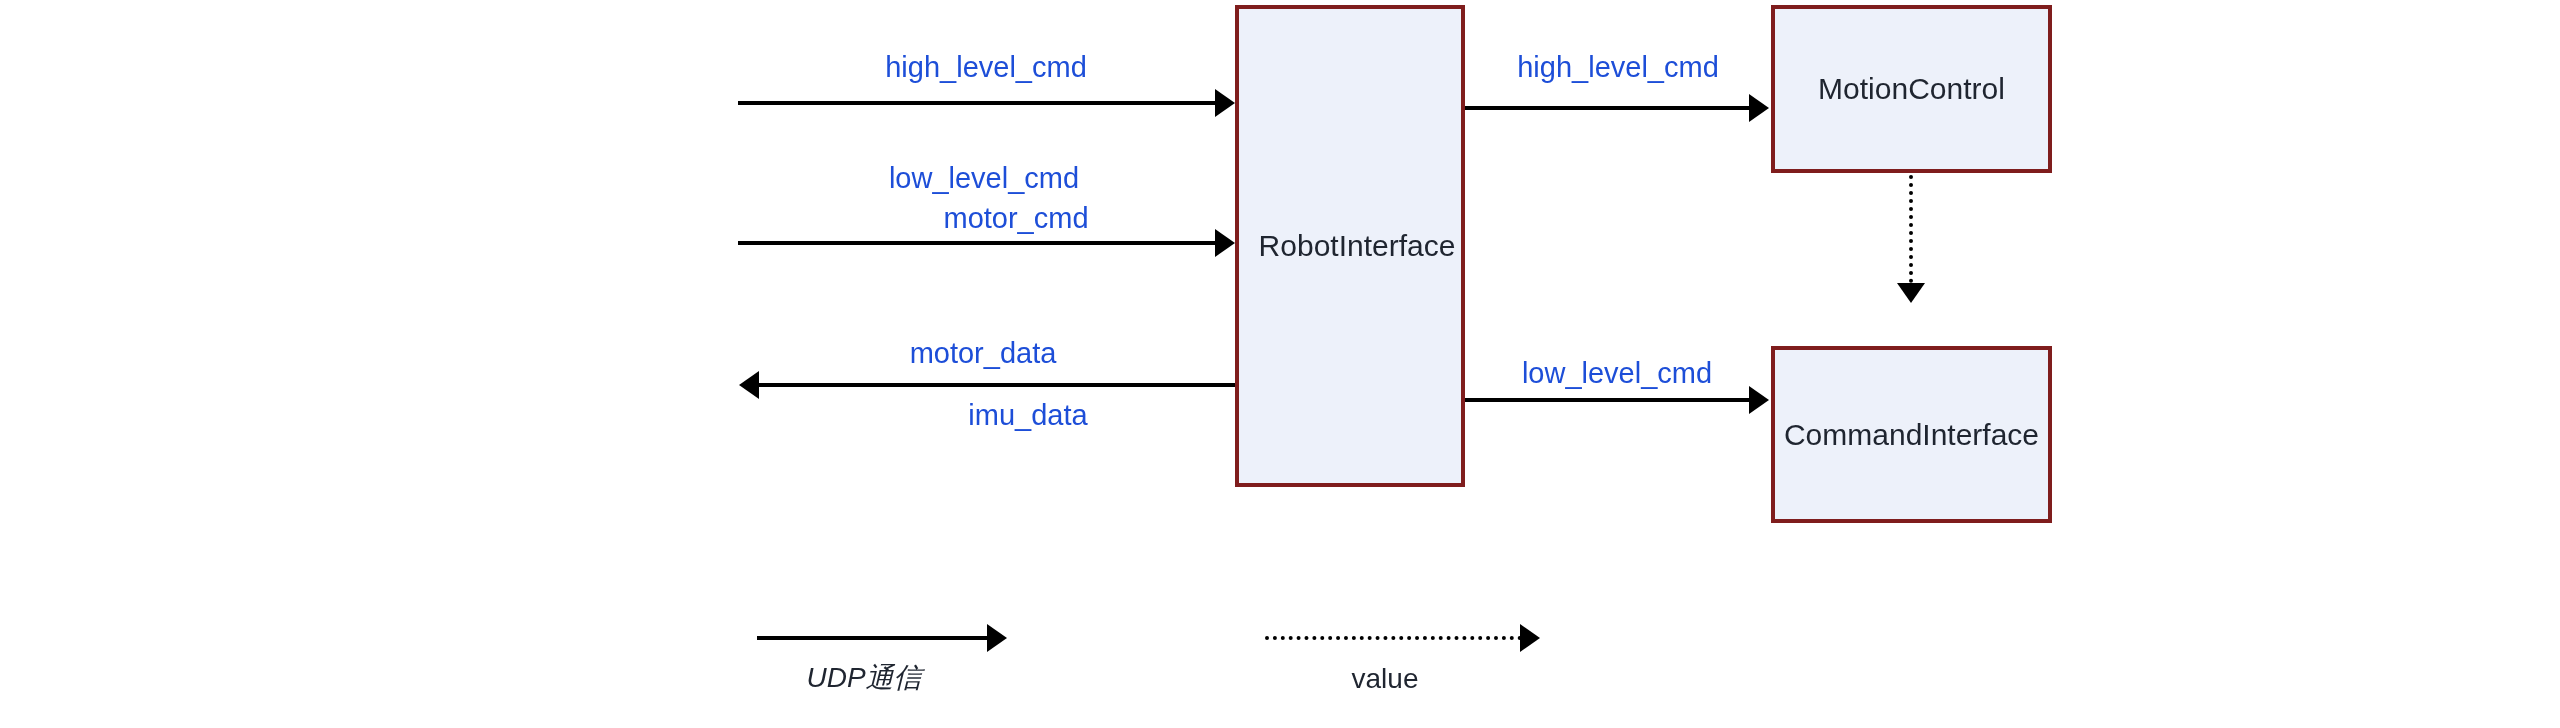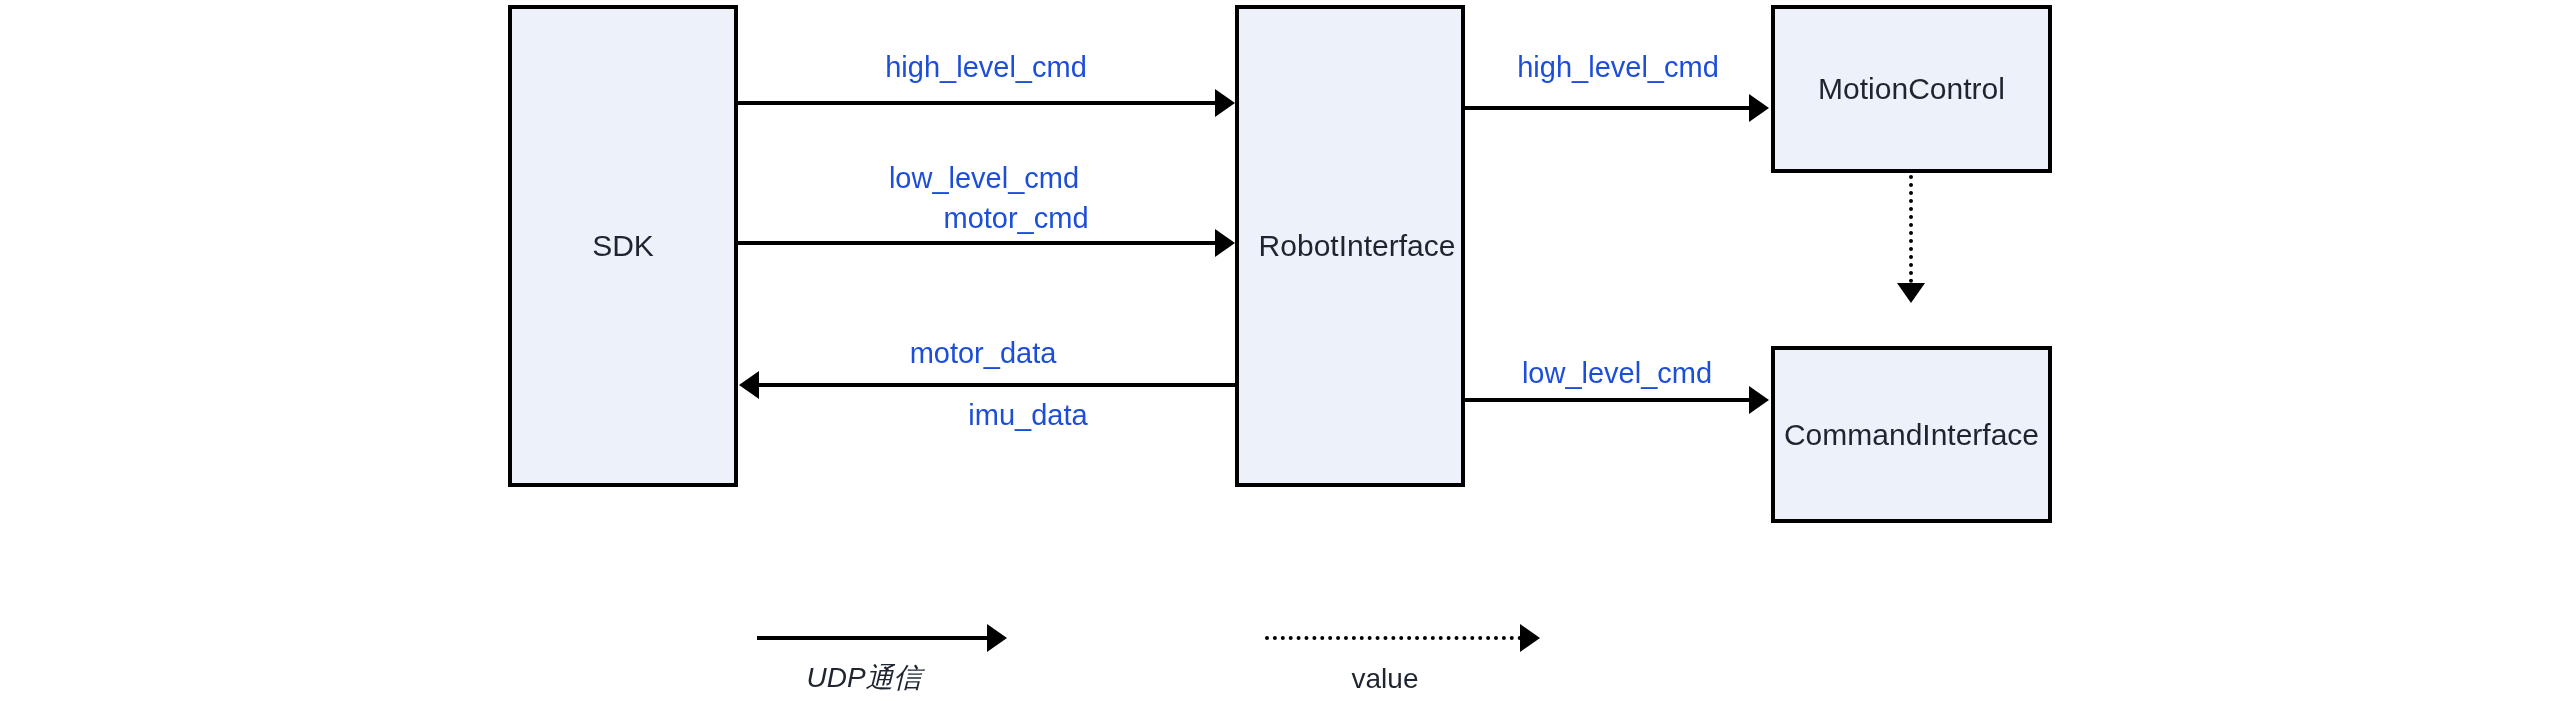--- a/index.html
+++ b/index.html
@@ -9,21 +9,21 @@
     height: 728px;
     background: #ffffff;
     font-family: "Liberation Sans", sans-serif;
     color: #1f2530;
     overflow: hidden;
   }
   .node {
     position: absolute;
     box-sizing: border-box;
     background: #edf1fa;
-    border: 4px solid #000000;
+    border: 4px solid #7f1d1d;
     display: flex;
     align-items: center;
     justify-content: center;
   }
   .node-label {
     font-size: 30px;
     color: #1f2530;
     white-space: nowrap;
   }
   .edge-label {
@@ -75,23 +75,20 @@
     font-size: 28px;
     white-space: nowrap;
     color: #1f2530;
   }
 </style>
 </head>
 <body>
 
 <div class="canvas">
 
-  <div class="node" style="left:508px; top:5px; width:230px; height:482px;">
-    <span class="node-label">SDK</span>
-  </div>
 
   <div class="node" style="left:1235px; top:5px; width:230px; height:482px;padding-left:14px;">
     <span class="node-label">RobotInterface</span>
   </div>
 
   <div class="node" style="left:1771px; top:5px; width:281px; height:168px;">
     <span class="node-label">MotionControl</span>
   </div>
 
   <div class="node" style="left:1771px; top:306px; width:281px; height:177px;margin-top:40px;">

